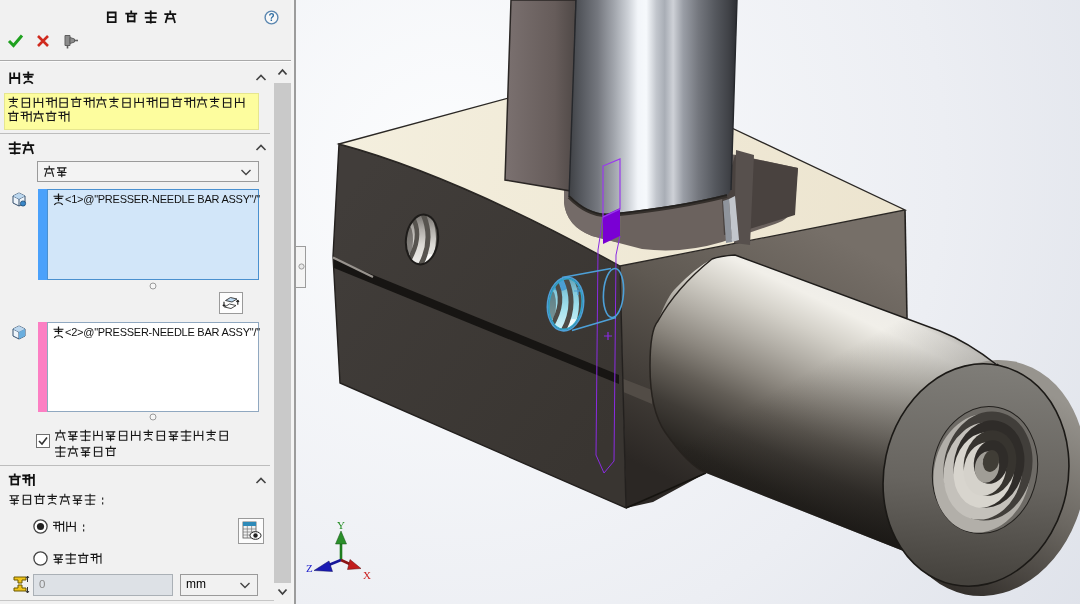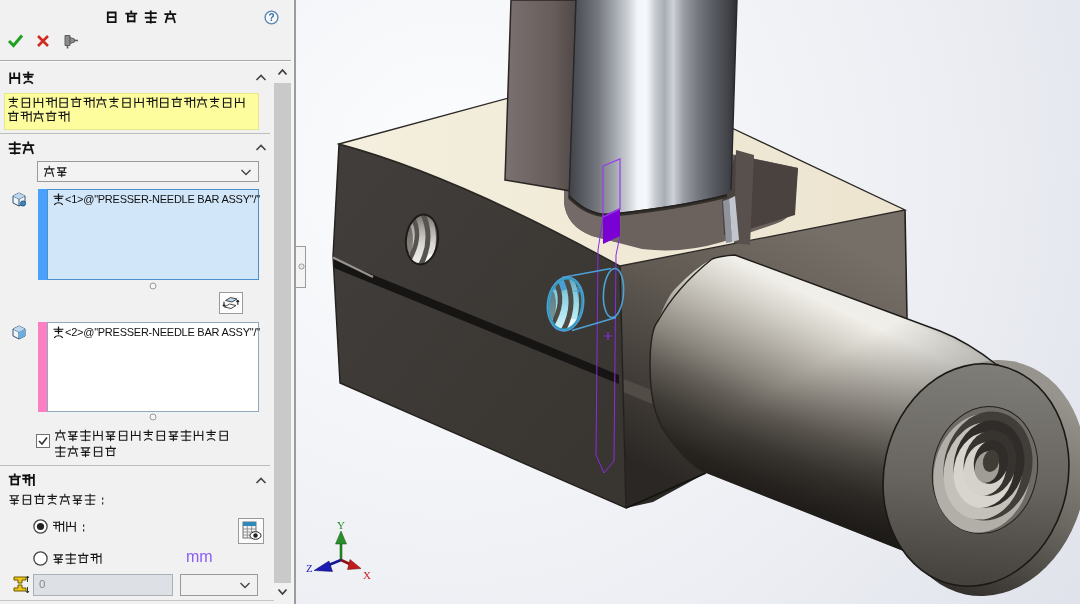--- a/index.html
+++ b/index.html
@@ -374,21 +374,21 @@
 <g fill="#f0c419" stroke="#6b5900" stroke-width="1">
 <path d="M3,3 H15 V6 H11 V9 H7 V6 H3 Z"></path>
 <path d="M3,17 H15 V14 H11 V11 H7 V14 H3 Z"></path>
       </g>
 <path d="M16.5,2 V8 M16.5,2 L15,4 M16.5,2 L18,4" stroke="#333" stroke-width="1" fill="none"></path>
 <path d="M16.5,19 V13 M16.5,19 L15,17 M16.5,19 L18,17" stroke="#333" stroke-width="1" fill="none"></path>
 </svg>
 <div class="abs" style="left:33px;top:574px;width:140px;height:22px;background:#dde1e6;border:1px solid #aab0b6;box-sizing:border-box"></div>
 <div class="abs" style="left:39px;top:578px;font-size:11.5px;color:#8a8a8a">0</div>
 <div class="abs" style="left:180px;top:574px;width:78px;height:22px;background:#f1f1f1;border:1px solid #9a9a9a;box-sizing:border-box"></div>
-<div class="abs" style="left:186px;top:548px;font-size:16px;color:#8b5cf6">mm</div>
+<div class="abs" style="left:186px;top:577px;font-size:12px;color:#000000">mm</div>
 <svg class="abs" style="left:239px;top:581px" width="12" height="8" viewBox="0 0 12 8">
       <path d="M1.5,2 L6,6.5 L10.5,2" stroke="#444" stroke-width="1.4" fill="none"></path>
     </svg>
 <div class="abs" style="left:0;top:600px;width:296px;height:1px;background:#c6c6c6"></div>
 <div class="abs" style="left:274px;top:62px;width:17px;height:542px;background:#c9c9c9"></div>
 <div class="abs" style="left:274px;top:62px;width:17px;height:21px;background:#f1f1f1"></div>
 <svg class="abs" style="left:277px;top:68px" width="11" height="9" viewBox="0 0 11 9">
       <path d="M1.5,6.5 L5.5,2 L9.5,6.5" stroke="#3f3f3f" stroke-width="1.8" fill="none"></path>
     </svg>
 <div class="abs" style="left:274px;top:583px;width:17px;height:21px;background:#f1f1f1"></div>

